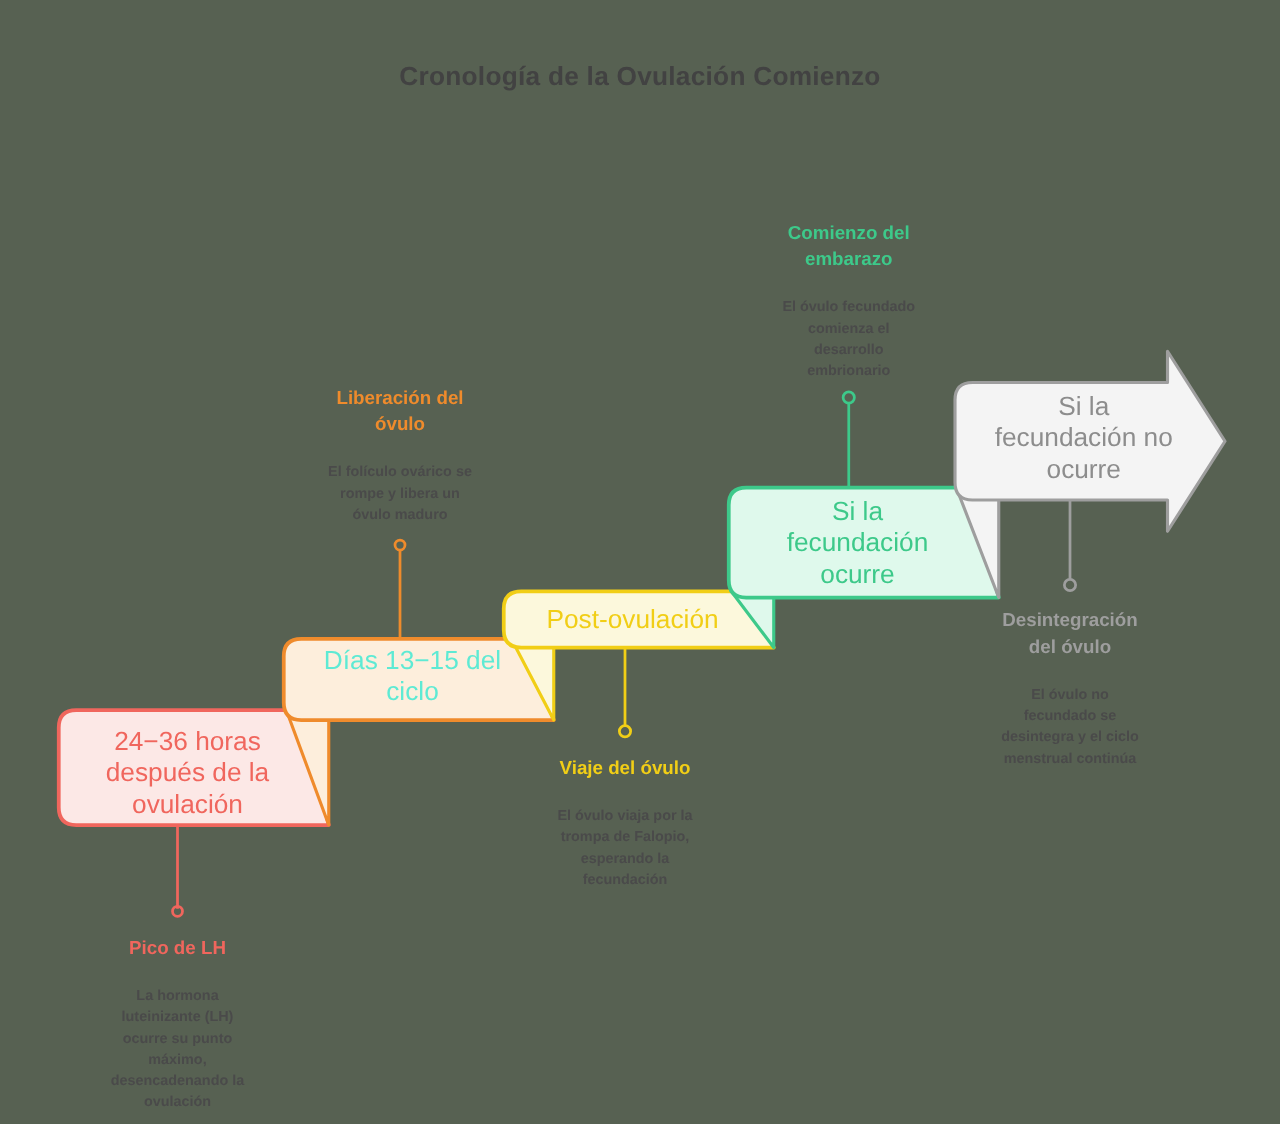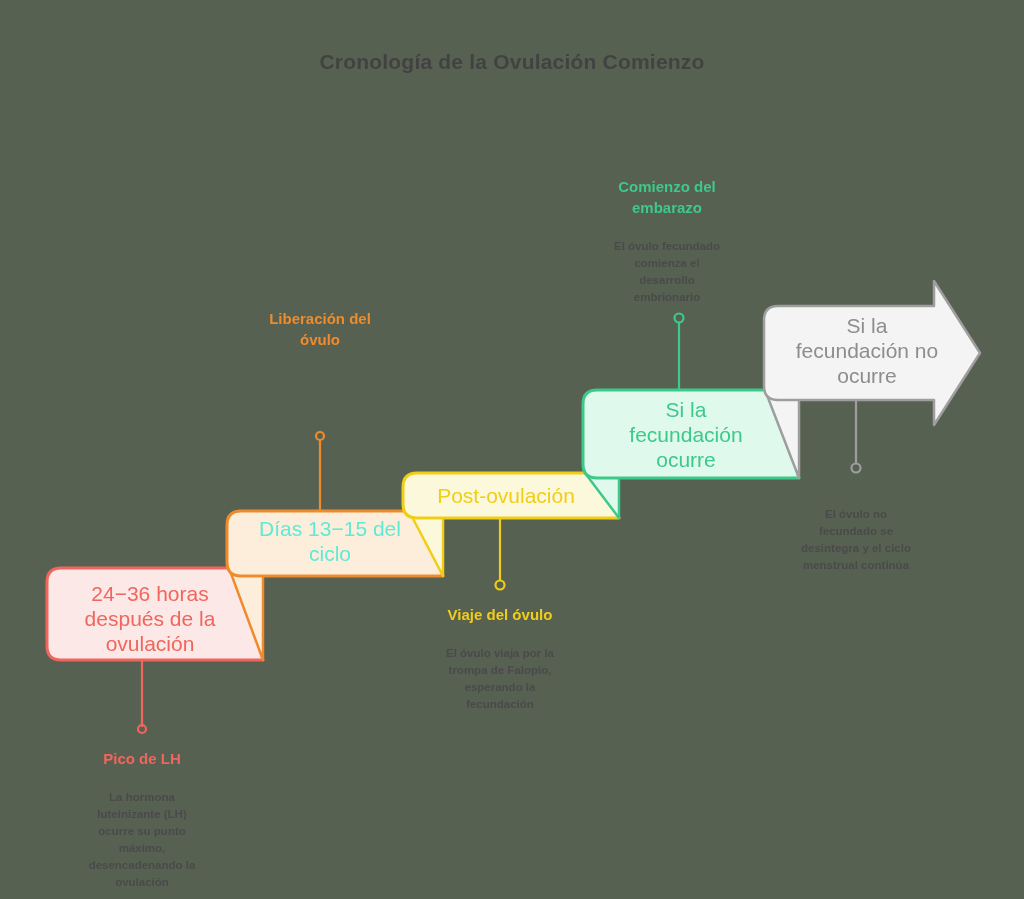--- a/index.html
+++ b/index.html
@@ -129,39 +129,44 @@
 luteinizante (LH)
 ocurre su punto
 máximo,
 desencadenando la
 ovulación</div>
   </div>
 
   <div class="ann" style="left:230px;top:308px;width:180px;">
     <div class="ann-title" style="color:#ef8b2c;">Liberación del
 óvulo</div>
+    <div class="ann-desc">El folículo ovárico se
+rompe y libera un
+óvulo maduro</div>
   </div>
 
   <div class="ann" style="left:410px;top:604px;width:180px;">
     <div class="ann-title" style="color:#f1ce16;">Viaje del óvulo</div>
     <div class="ann-desc">El óvulo viaja por la
 trompa de Falopio,
 esperando la
 fecundación</div>
   </div>
 
-  <div class="ann" style="left:577px;top:176px;width:180px;">
+  <div class="ann" style="left:589px;top:176px;width:180px;">
     <div class="ann-title" style="color:#3dc98a;">Comienzo del
 embarazo</div>
     <div class="ann-desc">El óvulo fecundado
 comienza el
 desarrollo
 embrionario</div>
   </div>
 
   <div class="ann" style="left:766px;top:486px;width:180px;">
+    <div class="ann-title" style="color:#9e9e9e;">Desintegración
+del óvulo</div>
     <div class="ann-desc">El óvulo no
 fecundado se
 desintegra y el ciclo
 menstrual continúa</div>
   </div>
 
 </div>
 
 </body></html>

